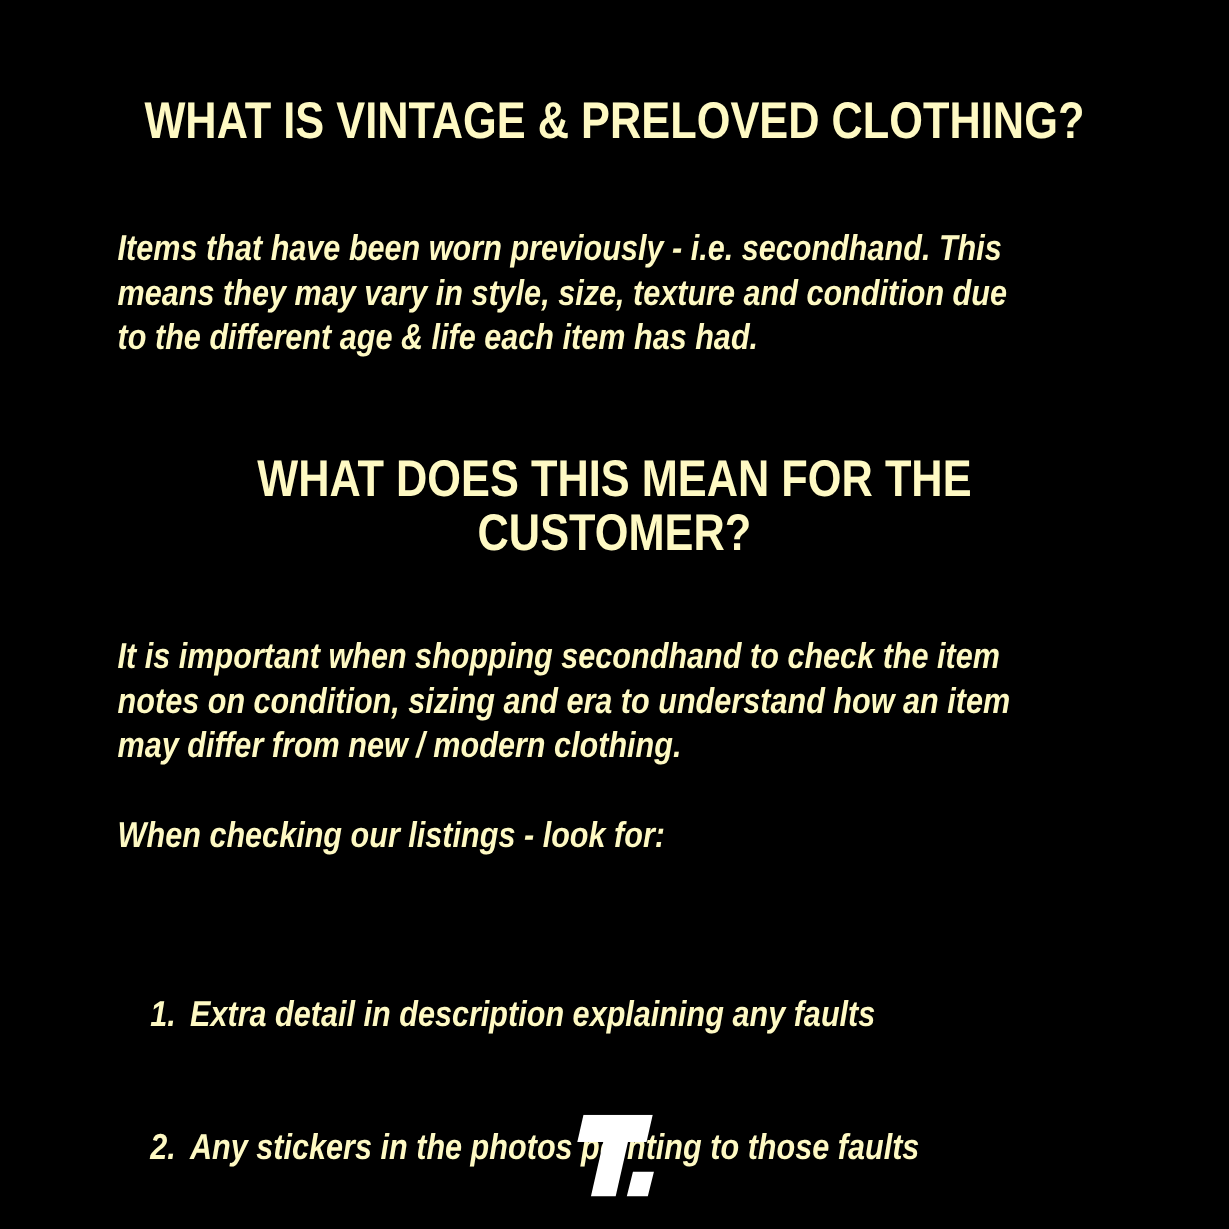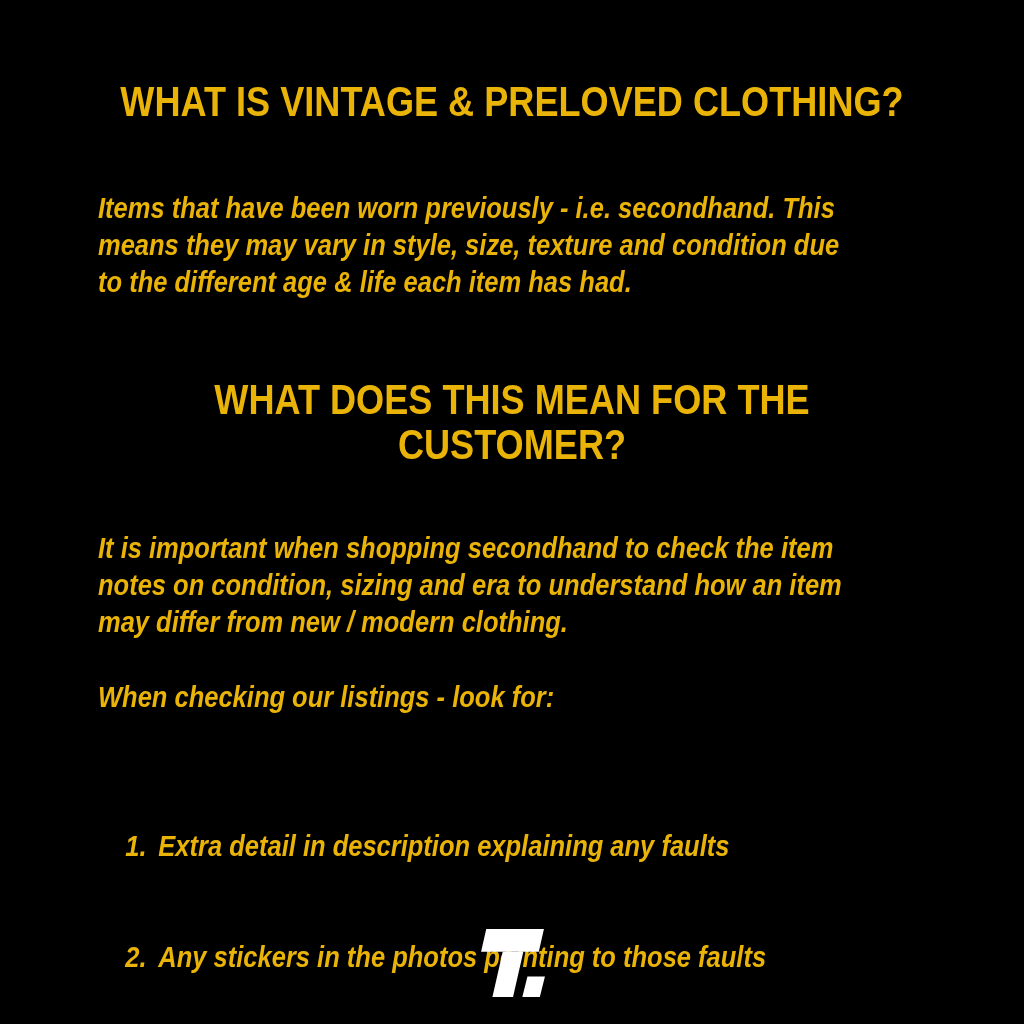--- a/index.html
+++ b/index.html
@@ -6,21 +6,21 @@
     margin: 0;
     padding: 0;
     background: #000000;
   }
   #slide {
     position: relative;
     width: 1024px;
     height: 1024px;
     background: #000000;
     overflow: hidden;
-    color: #eab308;
+    color: #fef9c3;
     font-family: "Liberation Sans", sans-serif;
   }
   .heading {
     position: absolute;
     left: 0;
     right: 0;
     text-align: center;
     font-weight: 800;
     font-size: 43px;
     line-height: 45px;

